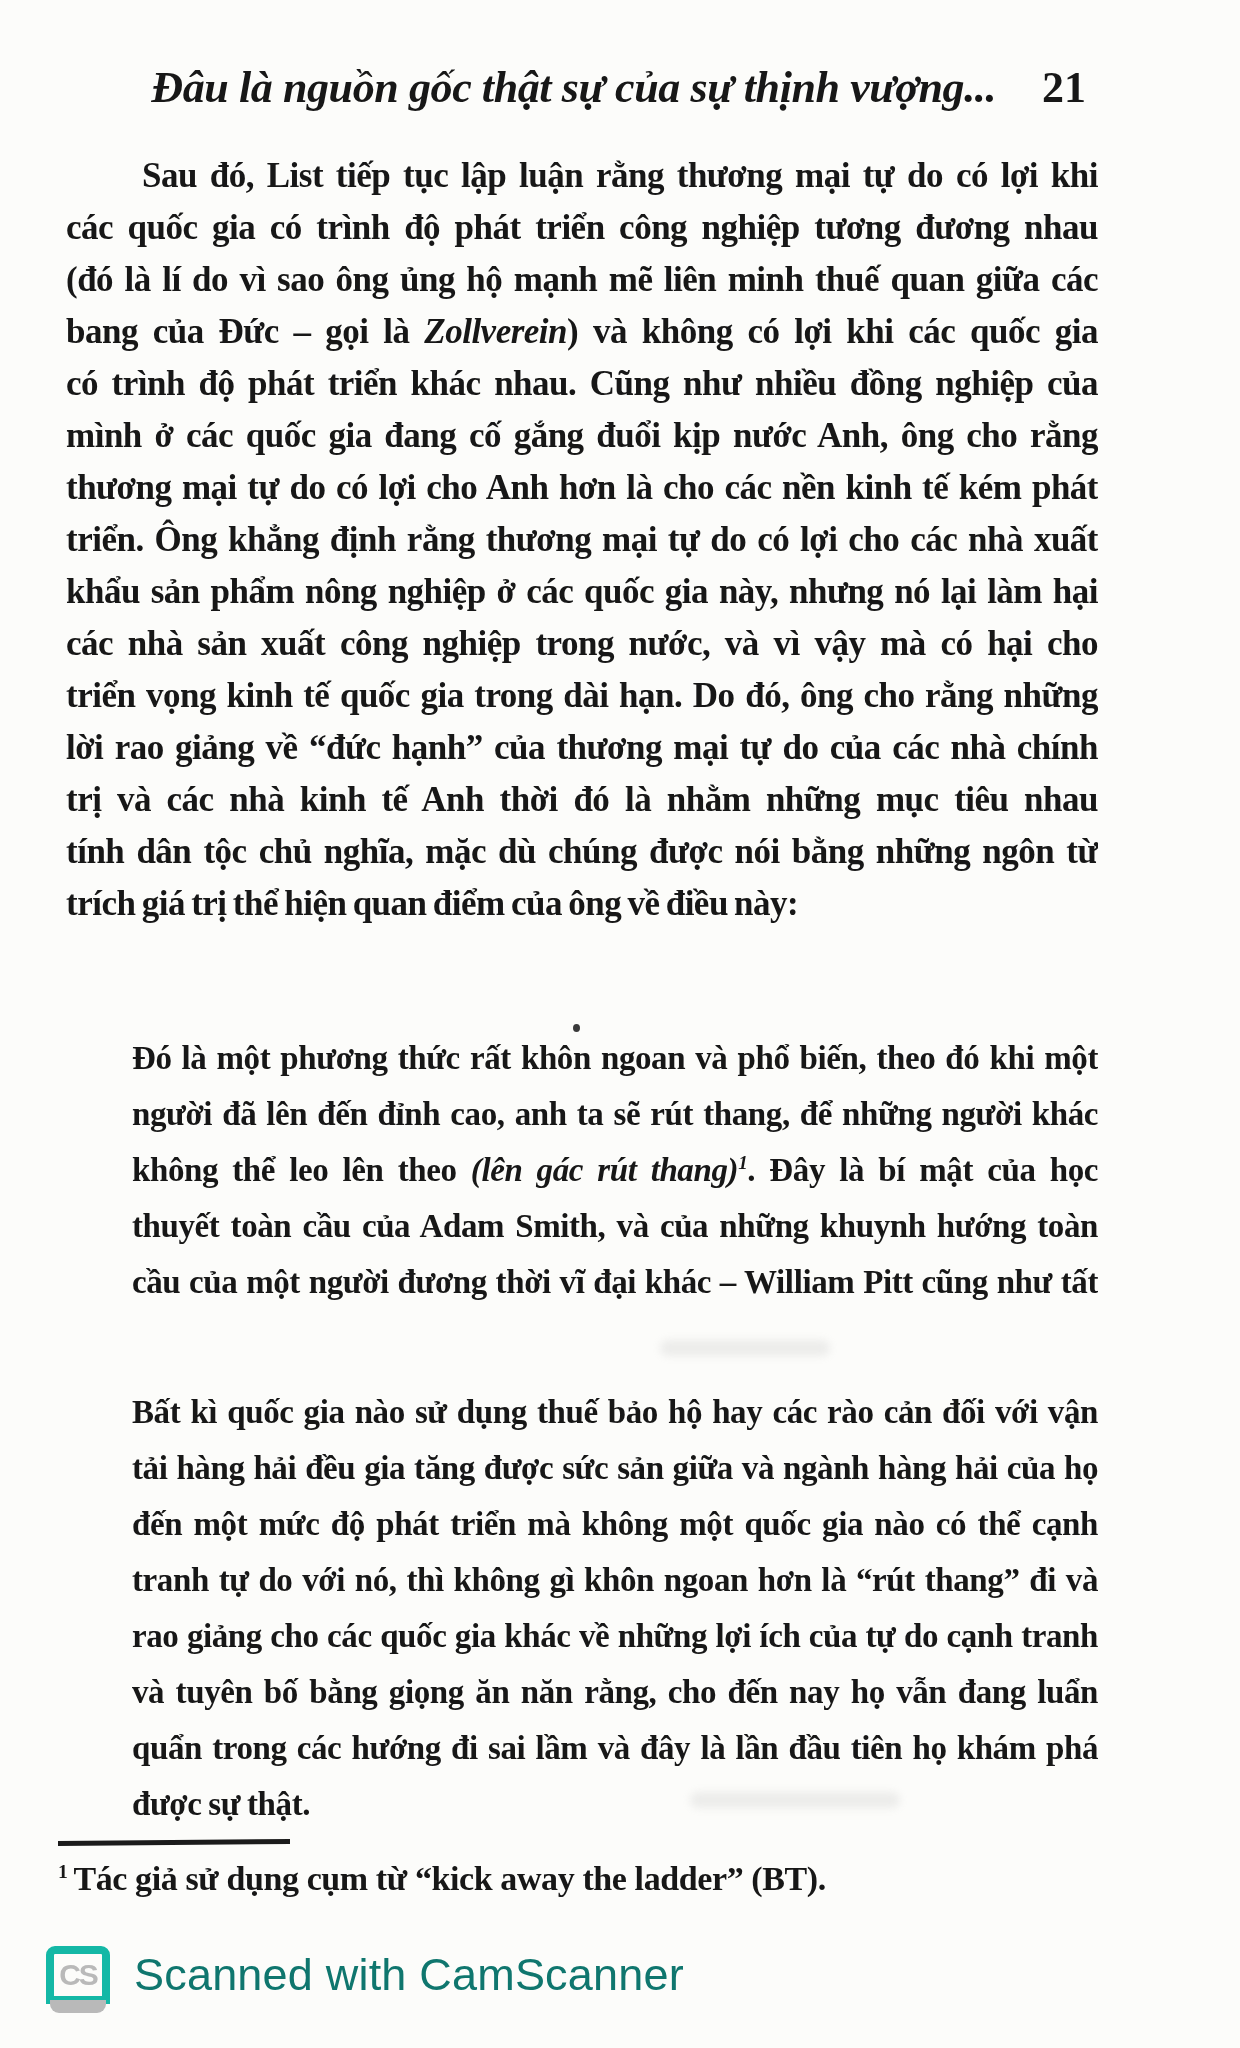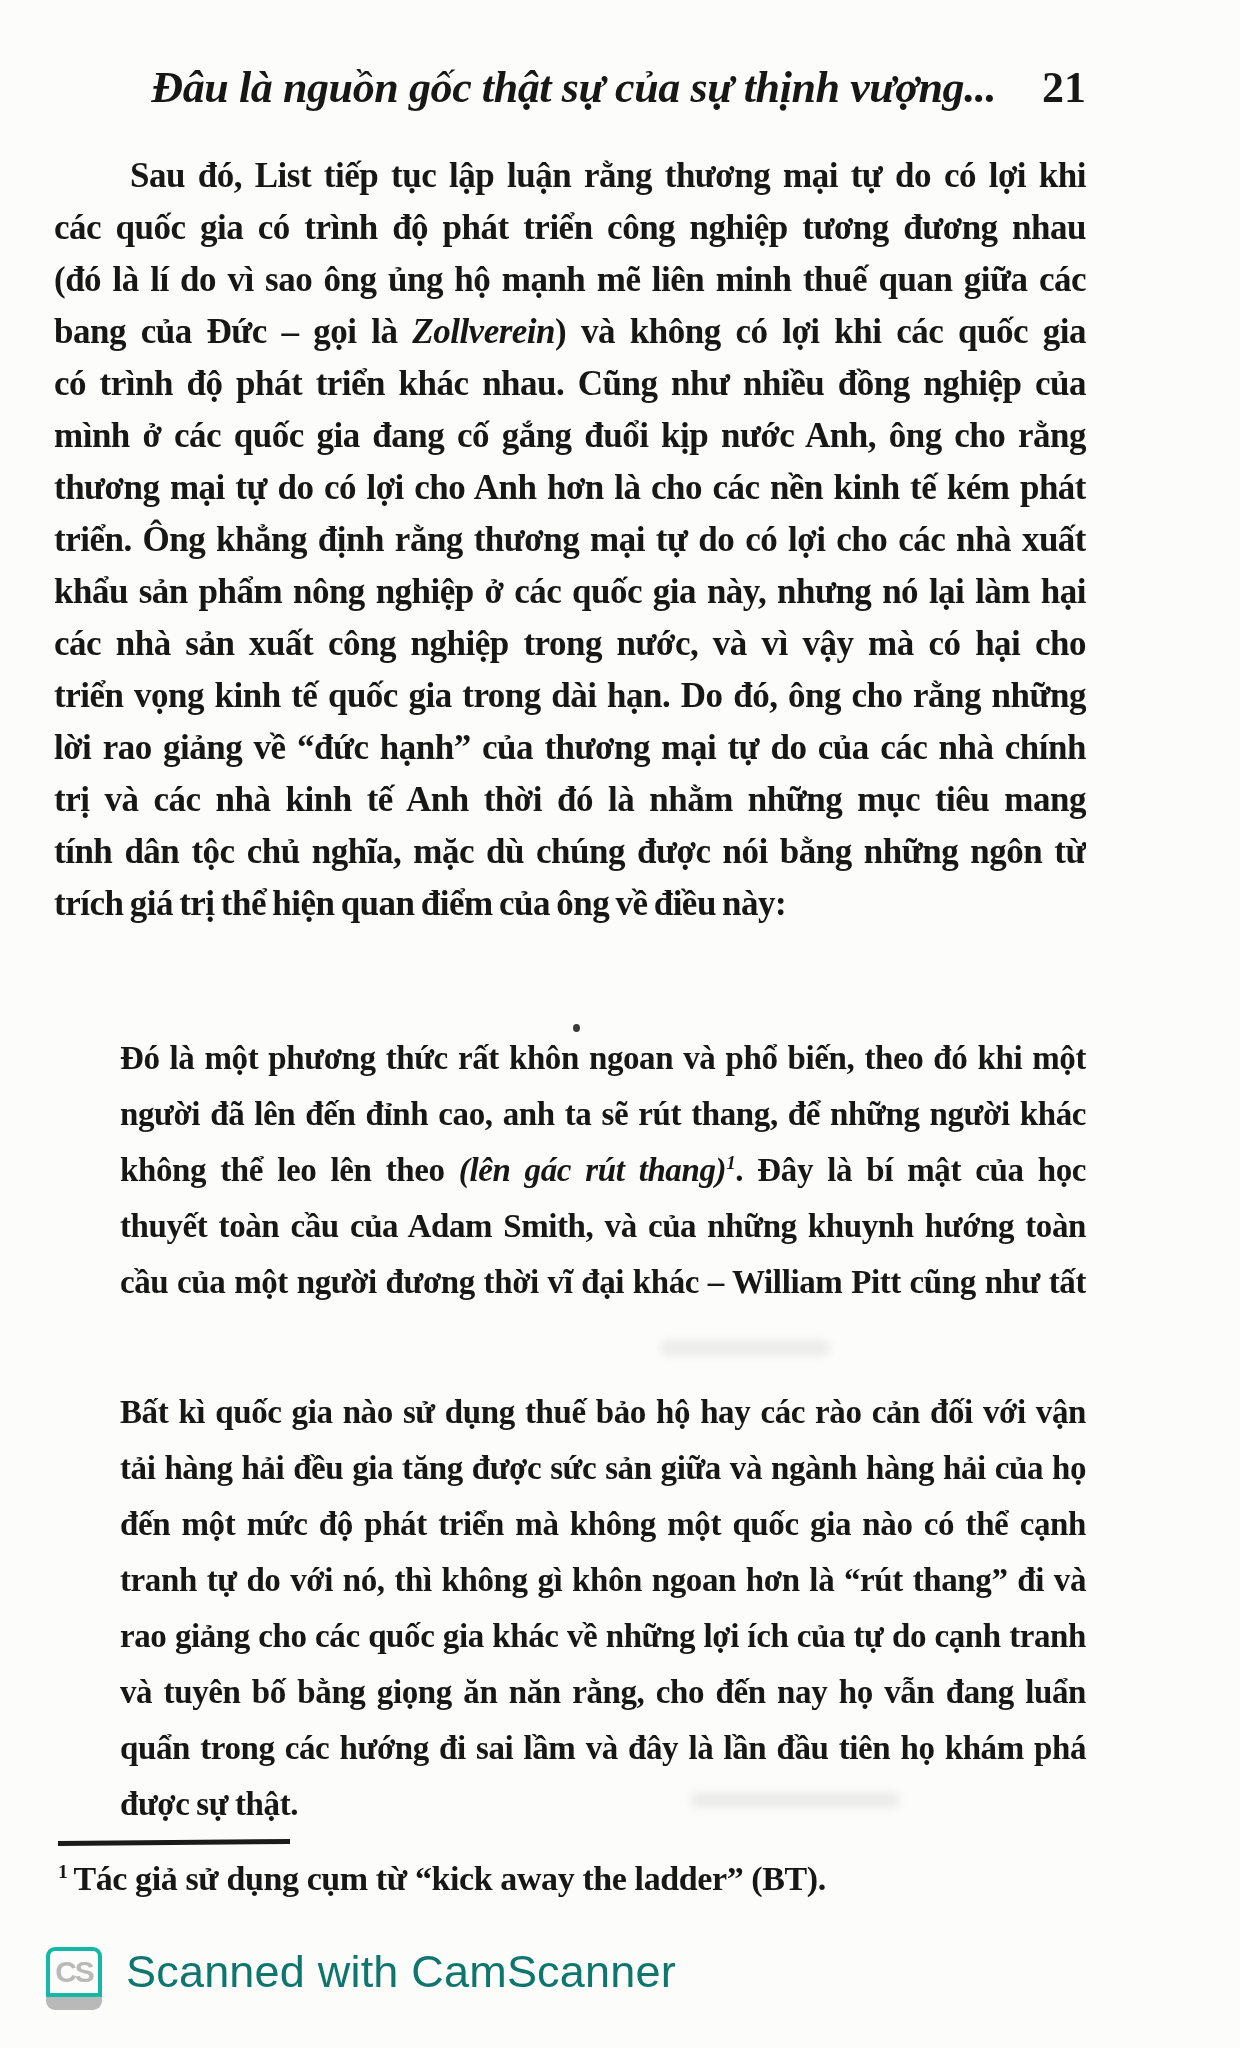--- a/index.html
+++ b/index.html
@@ -15,21 +15,21 @@
   
   .header{
     position:absolute;top:62px;left:54px;width:1032px;
     display:flex;justify-content:flex-end;align-items:baseline;gap:46px;
     font-size:44px;white-space:nowrap;
   }
   .header-title{font-style:italic;font-weight:bold;letter-spacing:-0.4px;}
   .page-number{font-style:normal;font-weight:bold;}
 
   
-  .para{position:absolute;font-weight:bold;}
+  .para{position:absolute;font-weight:bold;margin-left:12px;}
   .para .tline{
     text-align:justify;text-align-last:justify;
     overflow:hidden;white-space:nowrap;
   }
   .para .tline.last{text-align-last:left;}
   .it{font-style:italic;}
   sup{font-size:58%;line-height:0;vertical-align:super;}
 
   .para-body{
     top:150px;left:54px;width:1032px;
@@ -64,21 +64,21 @@
   .smudge-2{top:1792px;left:690px;width:210px;height:16px;}
 
   
   .watermark{
     position:absolute;top:1946px;left:46px;
     display:flex;align-items:center;gap:24px;
     font-family:"Liberation Sans","DejaVu Sans",sans-serif;
   }
   .cs-logo{
     position:relative;width:48px;height:42px;
-    border:4px solid #14b8a6;border-radius:9px 9px 0 0;
+    border:8px solid #14b8a6;border-radius:9px 9px 0 0;
     display:flex;align-items:center;justify-content:center;
   }
   .cs-logo .cs-text{
     font-size:30px;font-weight:bold;color:#b9b9b9;letter-spacing:-2px;
     font-family:"Liberation Sans","DejaVu Sans",sans-serif;
   }
   .cs-logo-base{
     position:absolute;left:-4px;top:46px;width:56px;height:13px;
     background:#b9b9b9;border-radius:0 0 9px 9px;
   }
@@ -102,21 +102,21 @@
       <div class="tline"><span>(đó là lí do vì sao ông ủng hộ mạnh mẽ liên minh thuế quan giữa các</span></div>
       <div class="tline"><span>bang của Đức – gọi là </span><span class="it">Zollverein</span><span>) và không có lợi khi các quốc gia</span></div>
       <div class="tline"><span>có trình độ phát triển khác nhau. Cũng như nhiều đồng nghiệp của</span></div>
       <div class="tline"><span>mình ở các quốc gia đang cố gắng đuổi kịp nước Anh, ông cho rằng</span></div>
       <div class="tline"><span>thương mại tự do có lợi cho Anh hơn là cho các nền kinh tế kém phát</span></div>
       <div class="tline"><span>triển. Ông khẳng định rằng thương mại tự do có lợi cho các nhà xuất</span></div>
       <div class="tline"><span>khẩu sản phẩm nông nghiệp ở các quốc gia này, nhưng nó lại làm hại</span></div>
       <div class="tline"><span>các nhà sản xuất công nghiệp trong nước, và vì vậy mà có hại cho</span></div>
       <div class="tline"><span>triển vọng kinh tế quốc gia trong dài hạn. Do đó, ông cho rằng những</span></div>
       <div class="tline"><span>lời rao giảng về “đức hạnh” của thương mại tự do của các nhà chính</span></div>
-      <div class="tline"><span>trị và các nhà kinh tế Anh thời đó là nhằm những mục tiêu mang</span></div>
+      <div class="tline"><span>trị và các nhà kinh tế Anh thời đó là nhằm những mục tiêu nhau</span></div>
       <div class="tline"><span>tính dân tộc chủ nghĩa, mặc dù chúng được nói bằng những ngôn từ</span></div>
       <div class="tline last"><span>trích giá trị thể hiện quan điểm của ông về điều này:</span></div>
     </div>
 
   <span class="dot-artifact"></span>
 
   <div class="para para-quote para-quote-1">
       <div class="tline"><span>Đó là một phương thức rất khôn ngoan và phổ biến, theo đó khi một</span></div>
       <div class="tline"><span>người đã lên đến đỉnh cao, anh ta sẽ rút thang, để những người khác</span></div>
       <div class="tline"><span>không thể leo lên theo </span><span class="it">(lên gác rút thang)</span><sup class="it">1</sup><span>. Đây là bí mật của học</span></div>

